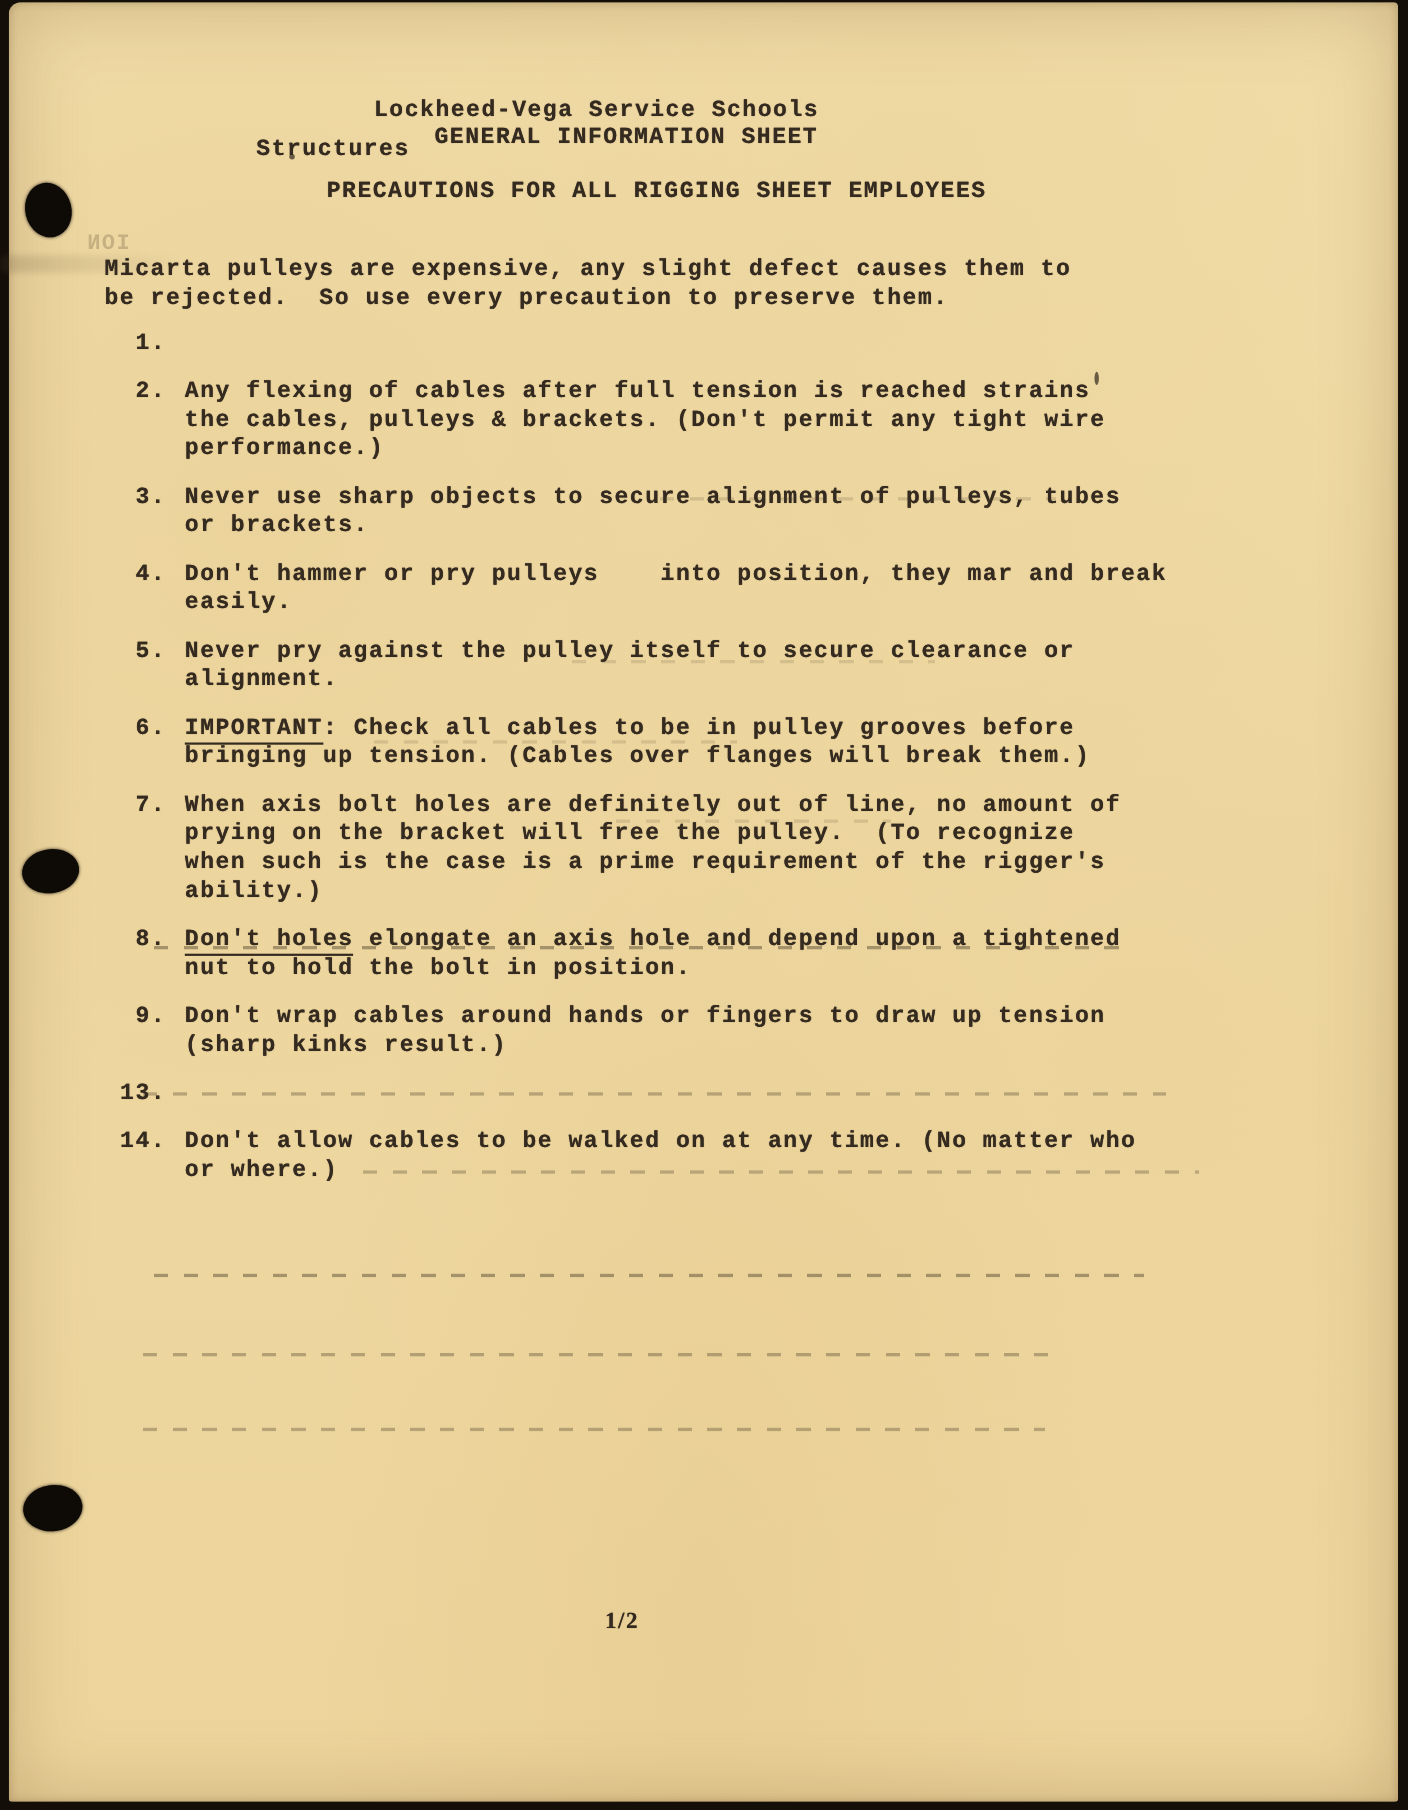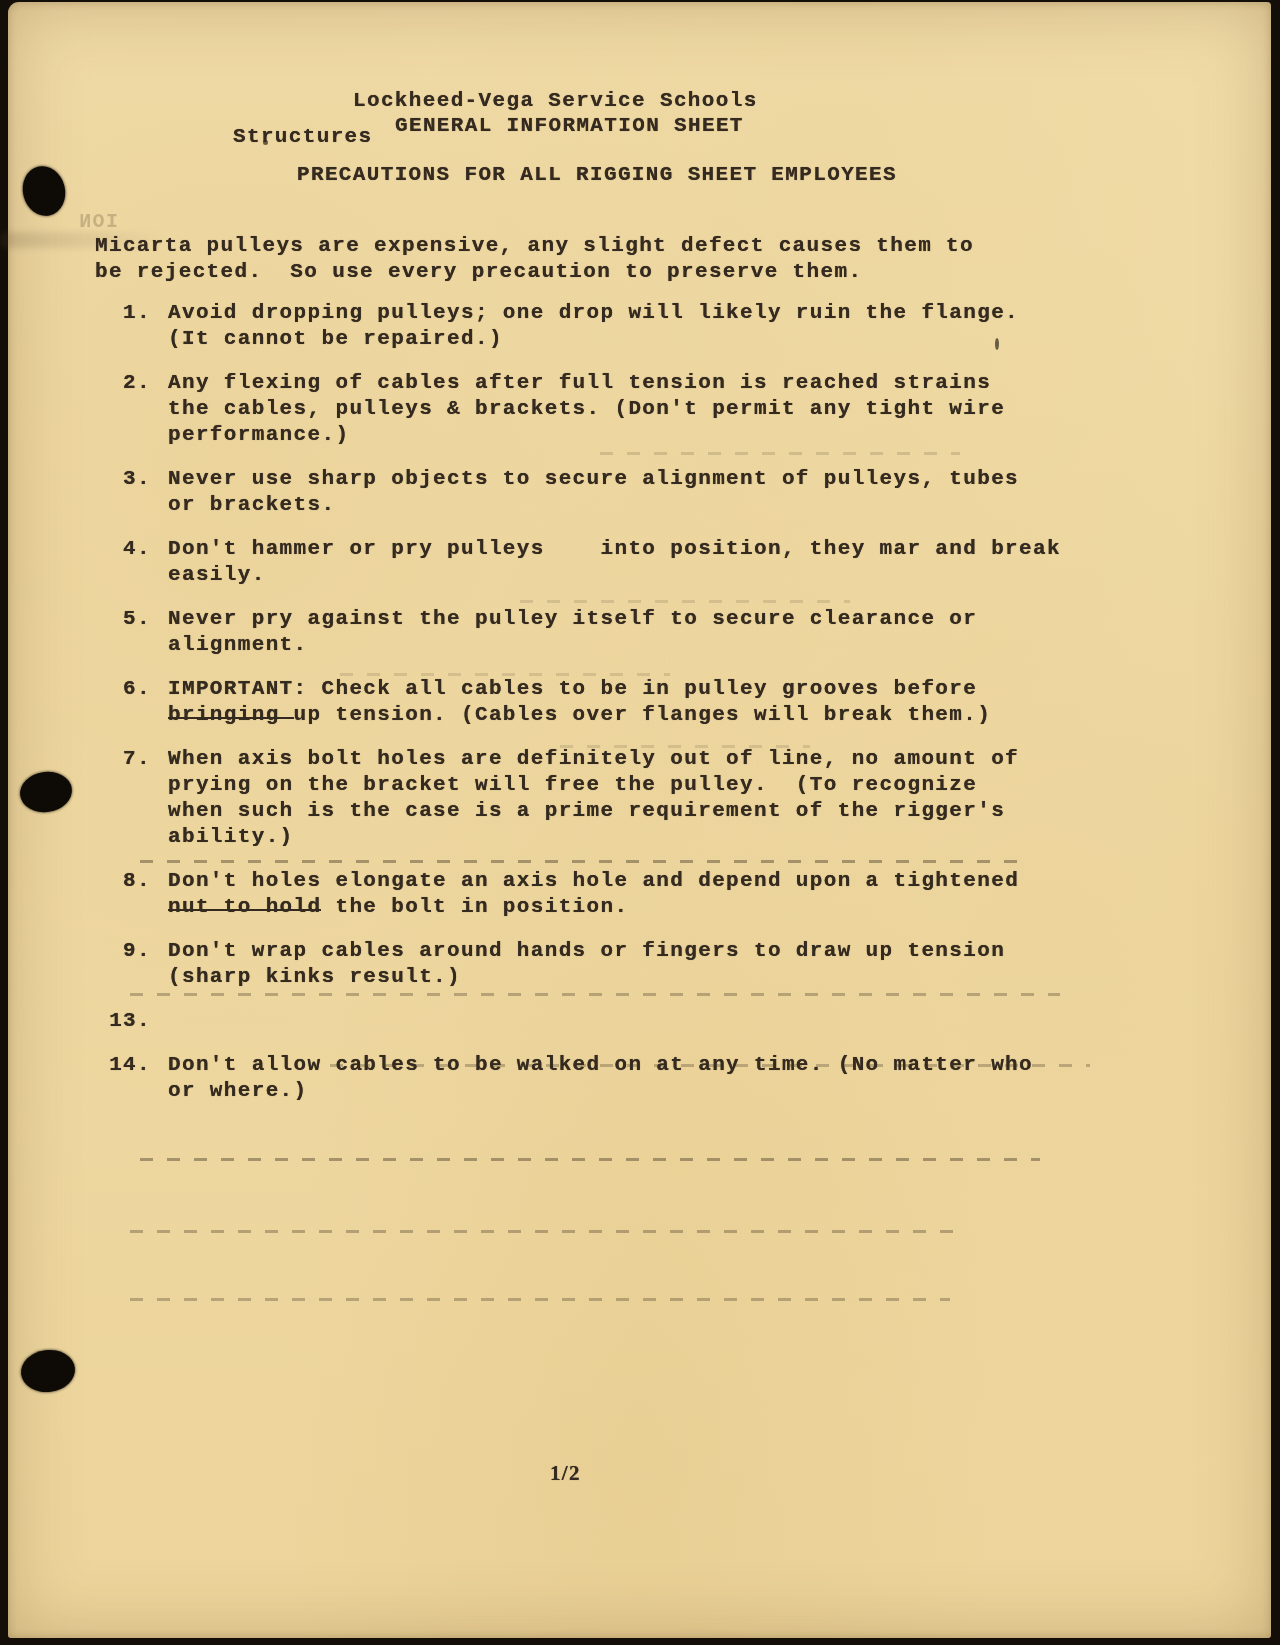--- a/index.html
+++ b/index.html
@@ -18,21 +18,21 @@
       radial-gradient(ellipse at 65% 12%, rgba(222,190,125,.12), transparent 35%),
       linear-gradient(180deg,#f0dba7,#eed8a1 55%,#ecd49b);
     box-shadow: inset 0 0 70px rgba(110,80,35,.28), inset 0 0 8px rgba(60,40,15,.25);
   }
   .ink{color:#342a1f;font-weight:bold;}
   .abs{position:absolute;white-space:pre-wrap;}
   .t21{font-size:21px;line-height:26px;letter-spacing:1.35px;
        text-shadow:0 0 .7px rgba(52,42,31,.85);}
   .hole{position:absolute;background:#0e0a06;border-radius:50%;
         box-shadow:0 0 3px rgba(14,10,6,.9);}
-  .u{border-bottom:2.6px solid currentColor;padding-bottom:17px;}
+  .u{border-bottom:2.6px solid currentColor;padding-bottom:1px;}
   
   .list{position:absolute;left:95px;top:300px;width:985px;}
   .item{display:flex;margin-bottom:18px;}
   .num{width:56px;text-align:right;flex:0 0 56px;}
   .txt{margin-left:17px;white-space:pre-wrap;}
   
   .bleed{position:absolute;height:3px;
     background:repeating-linear-gradient(90deg, rgba(56,45,29,1) 0 13px, transparent 13px 27px);}
   .ghost{position:absolute;transform:scaleX(-1);color:#6b5a3c;font-weight:bold;
     font-size:20px;letter-spacing:1.3px;filter:blur(.6px);opacity:.30;}
@@ -48,33 +48,31 @@
 
 <div class="hole" style="left:23px;top:166px;width:42px;height:50px;transform:rotate(-14deg);"></div>
 <div class="hole" style="left:20px;top:772px;width:52px;height:40px;transform:rotate(-8deg);"></div>
 <div class="hole" style="left:21px;top:1350px;width:54px;height:42px;transform:rotate(-7deg);"></div>
 
 <div class="ghost" style="left:78px;top:210px;">ION</div>
 <div class="smudge" style="left:0;top:232px;width:165px;height:16px;"></div>
 <div class="speck" style="left:995px;top:338px;width:4px;height:12px;"></div>
 <div class="speck" style="left:263px;top:140px;width:5px;height:5px;"></div>
 
-<div class="abs ink t21" style="left:340px;top:88px;margin-left:13px;">Lockheed-Vega Service Schools</div>
+<div class="abs ink t21" style="left:340px;top:88px;">Lockheed-Vega Service Schools</div>
 <div class="abs ink t21" style="left:395px;top:113px;">GENERAL INFORMATION SHEET</div>
 <div class="abs ink t21" style="left:185px;top:124px;margin-left:48px;">Structures</div>
 <div class="abs ink t21" style="left:297px;top:162px;">PRECAUTIONS FOR ALL RIGGING SHEET EMPLOYEES</div>
 
 <div class="abs ink t21" style="left:95px;top:233px;">Micarta pulleys are expensive, any slight defect causes them to
 be rejected.  So use every precaution to preserve them.</div>
 
 <div class="list ink t21">
     <div class="item">
       <div class="num">1.</div>
-      <div class="txt">Avoid dropping pulleys; one drop will likely ruin the flange.
-(It cannot be repaired.)</div>
     </div>
     <div class="item">
       <div class="num">2.</div>
       <div class="txt">Any flexing of cables after full tension is reached strains
 the cables, pulleys &amp; brackets. (Don't permit any tight wire
 performance.)</div>
     </div>
     <div class="item">
       <div class="num">3.</div>
       <div class="txt">Never use sharp objects to secure alignment of pulleys, tubes

